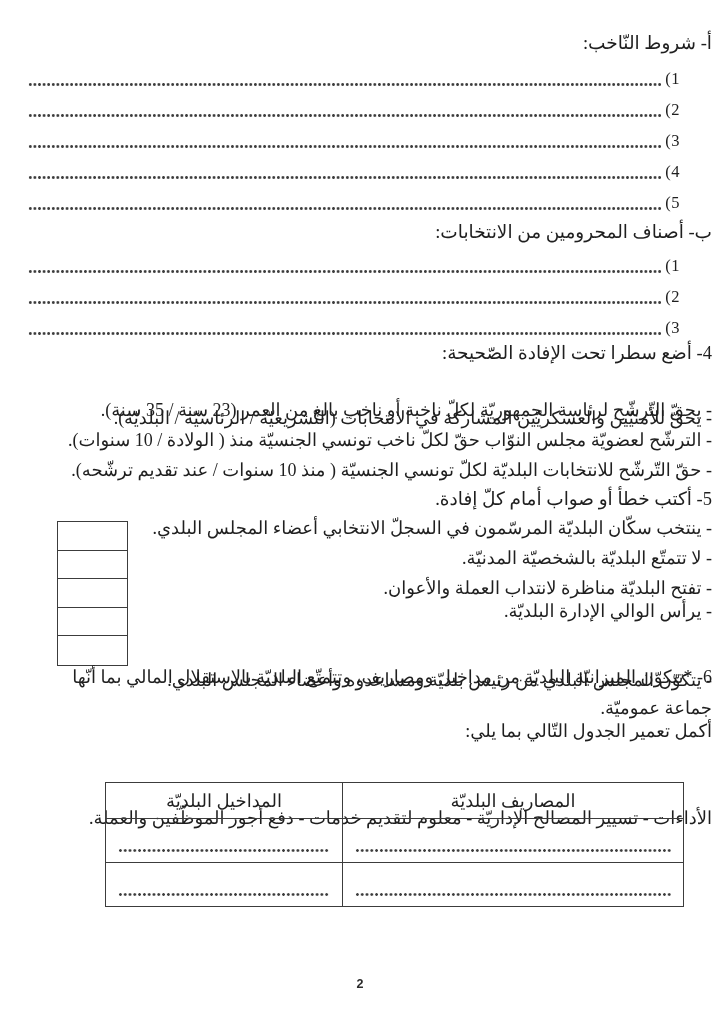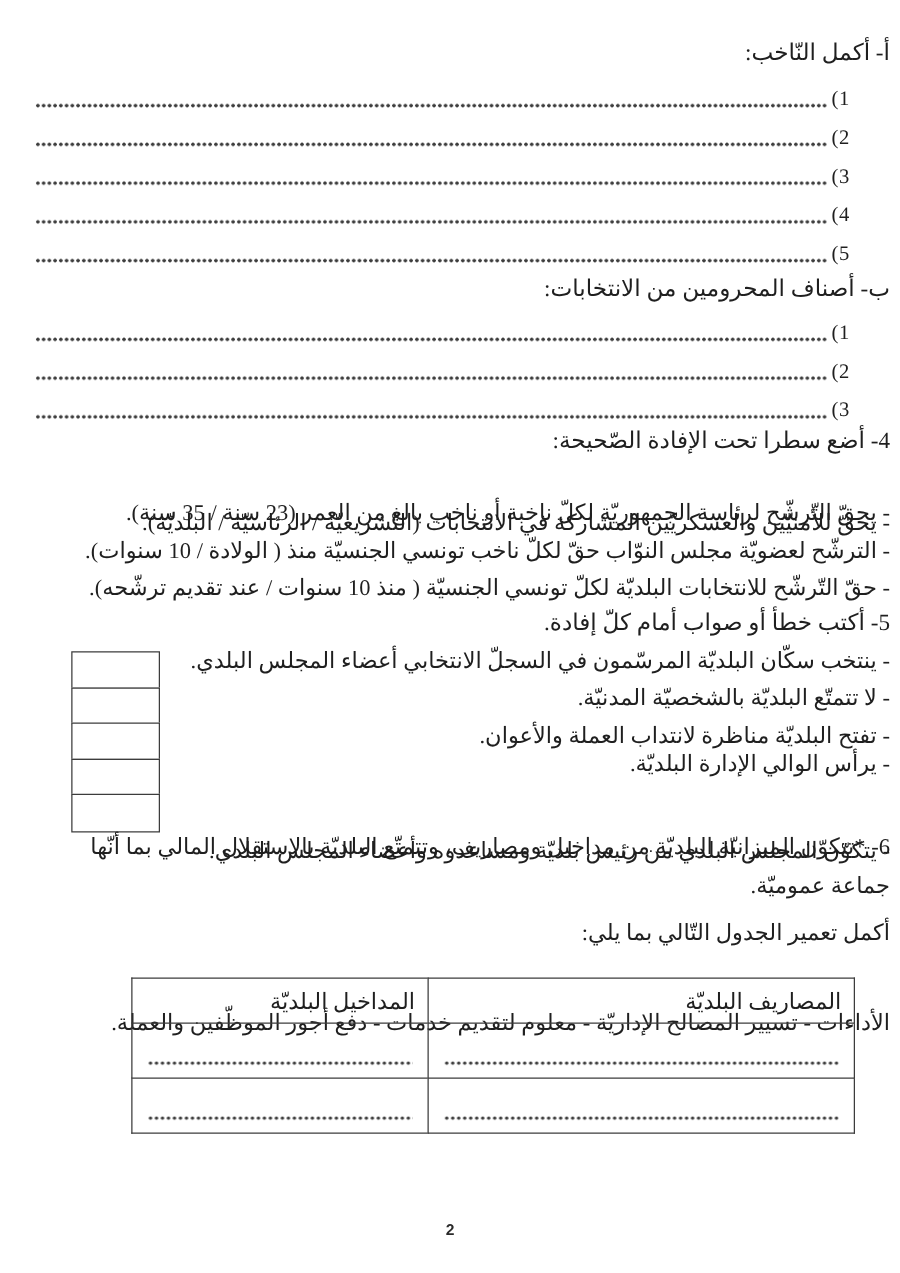--- a/index.html
+++ b/index.html
@@ -43,40 +43,40 @@
   
   .para-line { position:absolute; left:8px; right:8px; font-size:18px; text-align:right; line-height:26px; }
   
   .budget-table {
     position:absolute; top:782px; left:105px; width:578px;
     border-collapse:collapse; table-layout:fixed; direction:rtl;
   }
   .budget-table th, .budget-table td { border:1.6px solid #3c3c3c; }
   .budget-table th {
     height:35px; font-size:18px; font-weight:normal;
-    text-align:right; padding:0 10px; vertical-align:middle;
+    padding:0 10px; vertical-align:middle;
   }
   .budget-table td { height:34px; vertical-align:bottom; padding:0 12px 9px 12px; }
   .cell-dots {
     height:5px;
     background-image:radial-gradient(circle,#3d3d3d 1.15px,transparent 1.5px);
     background-size:4.8px 4.8px; background-repeat:repeat-x; background-position:0 100%;
   }
   .page-num {
     position:absolute; top:977px; left:0; right:0; text-align:center;
     font-size:12.5px; font-weight:bold;
     font-family:"Liberation Sans","DejaVu Sans",sans-serif; color:#2a2a2a;
   }
 </style>
 </head>
 <body>
 
 <div class="page">
 
-  <div class="heading" style="top:30px;">أ- أكمل النّاخب:</div>
+  <div class="heading" style="top:30px;">أ- شروط النّاخب:</div>
 
   <div class="dotrow" style="top:63px;">
     <span class="dots"></span>
     <span class="num">(1</span>
   </div>
   <div class="dotrow" style="top:94px;">
     <span class="dots"></span>
     <span class="num">(2</span>
   </div>
   <div class="dotrow" style="top:125px;">
@@ -123,21 +123,21 @@
   <div class="box-stack">
     <div class="ansbox"></div>
     <div class="ansbox"></div>
     <div class="ansbox"></div>
     <div class="ansbox"></div>
     <div class="ansbox"></div>
   </div>
 
   <div class="para-line" style="top:664px;">6- *تتكوّن الميزانيّة البلديّة من مداخيل ومصاريف، وتتمتّع البلديّة بالاستقلال المالي بما أنّها</div>
   <div class="para-line" style="top:695px;">جماعة عموميّة.</div>
-  <div class="heading" style="top:733px; font-size:18px;">أكمل تعمير الجدول التّالي بما يلي:</div>
+  <div class="heading" style="top:718px; font-size:18px;">أكمل تعمير الجدول التّالي بما يلي:</div>
   <div class="para-line" style="top:772px; white-space:nowrap;margin-top:33px;">الأداءات - تسيير المصالح الإداريّة - معلوم لتقديم خدمات - دفع أجور الموظّفين والعملة.</div>
 
   <table class="budget-table">
     <colgroup>
       <col style="width:341px;">
       <col style="width:237px;">
     </colgroup>
     <tbody>
       <tr>
         <th>المصاريف البلديّة</th>

